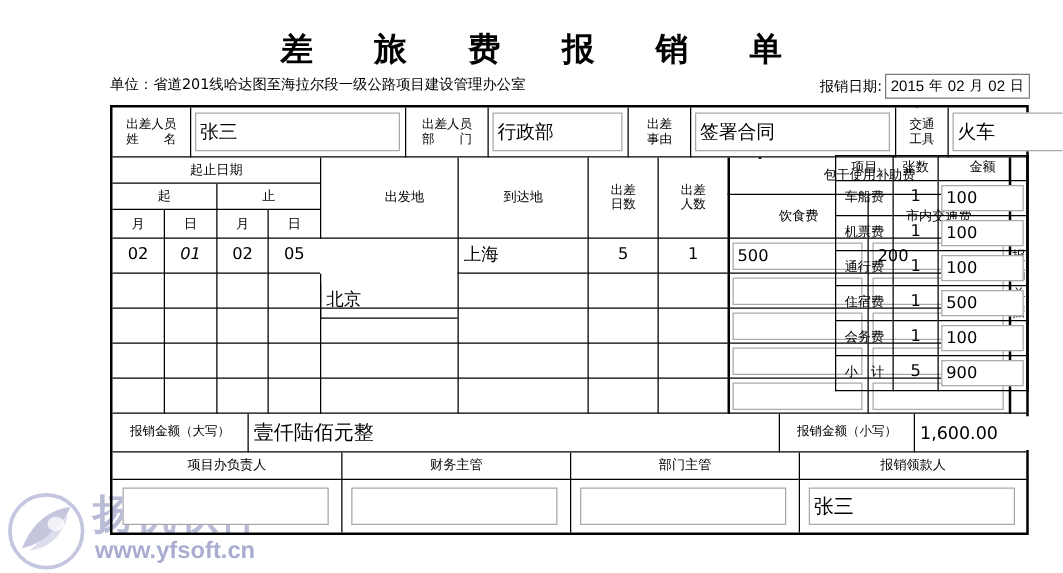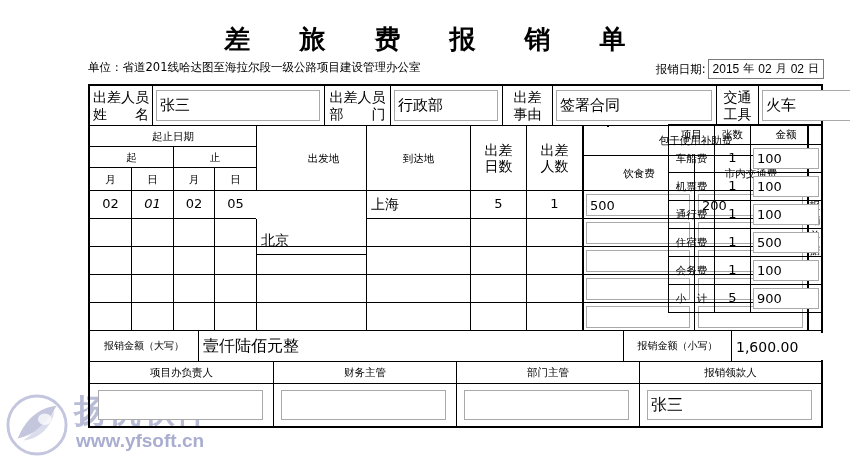--- a/index.html
+++ b/index.html
@@ -78,21 +78,21 @@
     font-size:10.5px;line-height:1.15;
     text-align:center;
     overflow:hidden;
   }
   .bl{border-left:1px solid #000;}
   .bt{border-top:1px solid #000;}
   .br{border-right:1px solid #000;}
   .bb{border-bottom:1px solid #000;}
   .thick-l{border-left:2px solid #000;}
   .thick-r{border-right:2px solid #000;}
-  .lbl-cell{font-size:14px;letter-spacing:0px;}
+  .lbl-cell{font-size:10px;letter-spacing:0px;}
   .lbl-cell .two{display:block;}
   
   .field{
     position:absolute;box-sizing:border-box;
     border:1px solid #a9a9a9;
     background:#fff;
     display:flex;align-items:center;
     padding-left:3px;
     font-size:15px;
     overflow:hidden;

